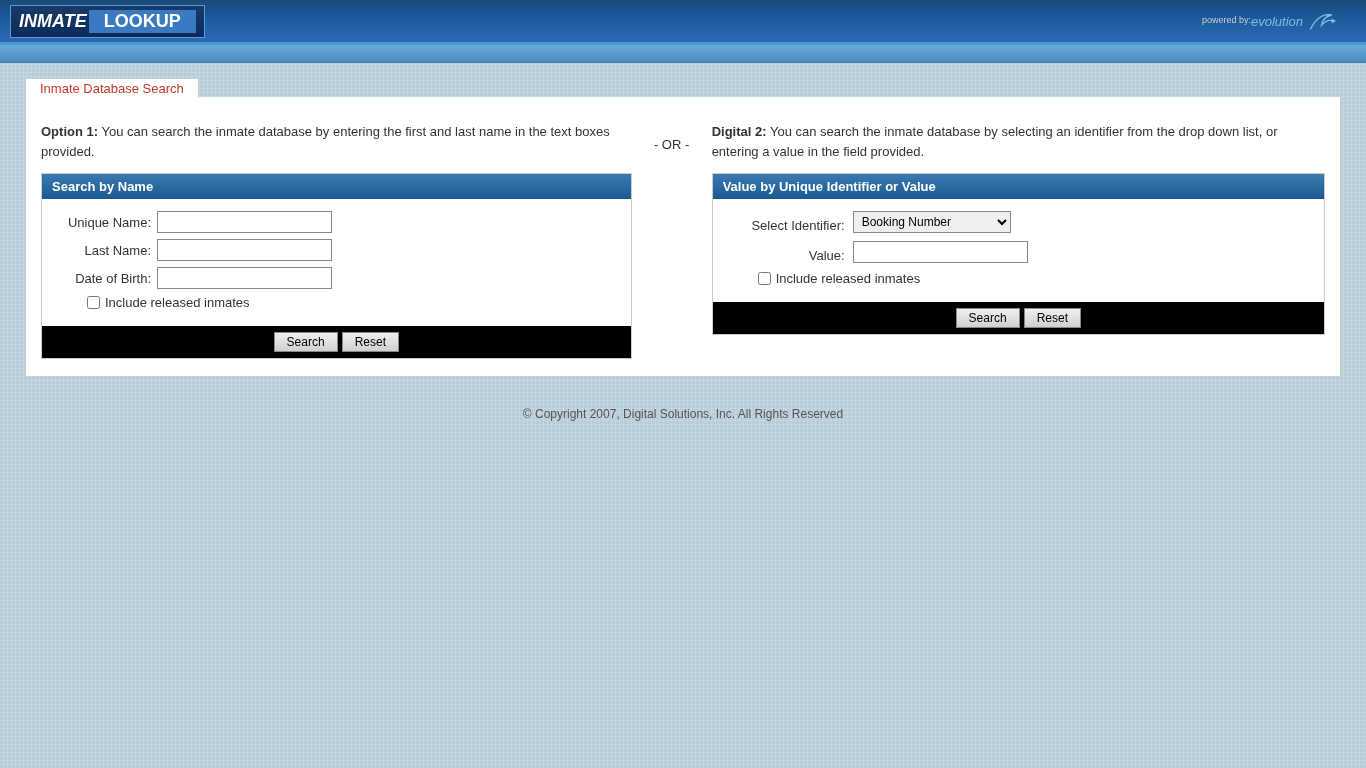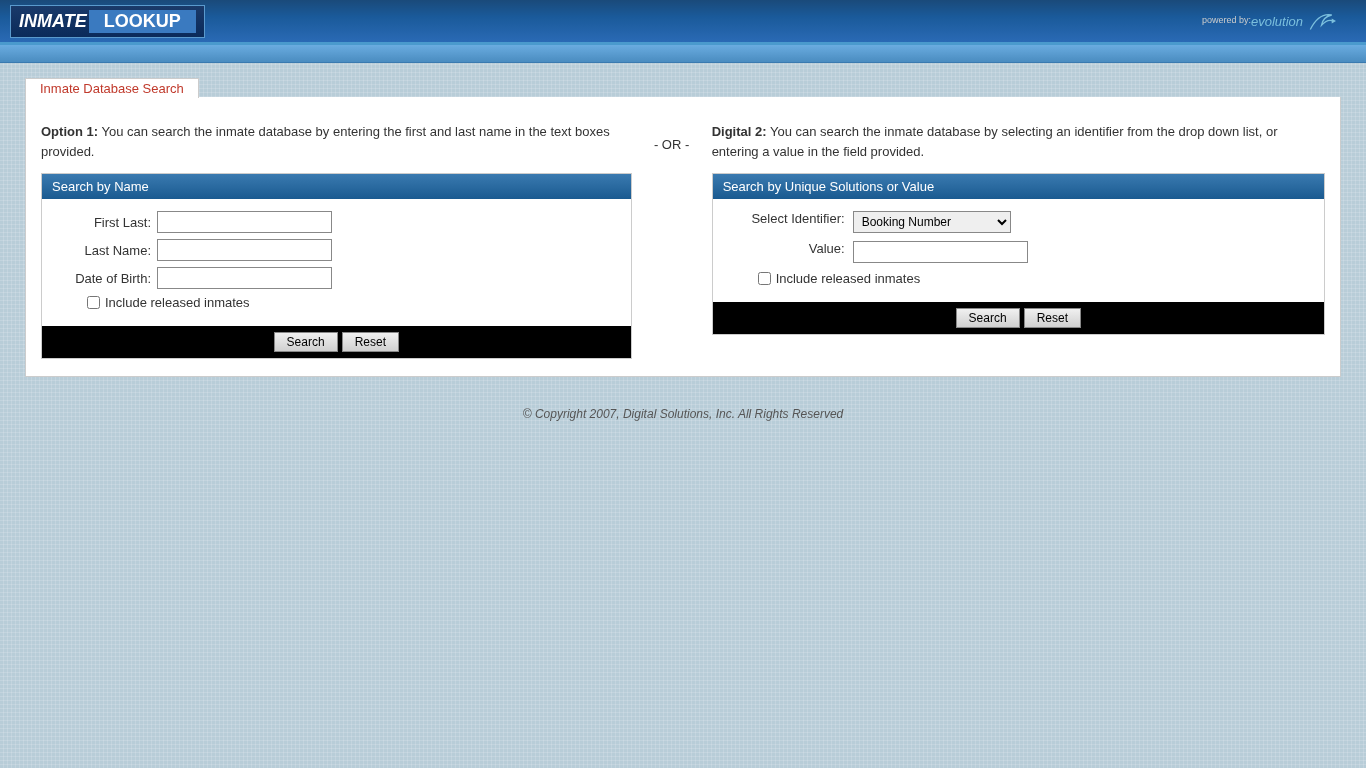--- a/index.html
+++ b/index.html
@@ -163,21 +163,21 @@
     .search-box {
       margin-top: 12px;
       border: 1px solid #ccc;
     }
 
     .search-box-header {
       background: linear-gradient(to bottom, #3a7ab0, #1a5a90);
       color: white;
       padding: 5px 10px;
       font-size: 13px;
-      font-weight: normal;
+      font-weight: bold;
     }
 
     .search-box-body {
       padding: 12px 10px;
       background: white;
     }
 
     .form-row {
       display: flex;
       align-items: center;
@@ -230,21 +230,21 @@
       padding: 2px 12px;
       font-size: 12px;
       cursor: pointer;
       border: 1px solid #888;
       background: linear-gradient(to bottom, #f0f0f0, #d0d0d0);
     }
 
     
     .identifier-row {
       display: flex;
-      align-items: flex-start;
+      align-items: flex-end;
       margin-bottom: 8px;
     }
 
     .identifier-label {
       width: 130px;
       text-align: right;
       padding-right: 8px;
       font-size: 13px;
       color: #333;
     }
@@ -263,21 +263,20 @@
       width: 175px;
       height: 22px;
     }
 
     
     #footer {
       text-align: center;
       padding: 15px;
       font-size: 12px;
       color: #555;
-      font-style: italic;
     }
   </style>
 </head>
 <body>
 
 <div id="header">
   <div id="logo-area">
     <div id="logo-box">
       <span id="logo-inmate">INMATE</span>
       <span id="logo-lookup">LOOKUP</span>
@@ -314,21 +313,21 @@
           <strong>Option 1:</strong>
           <span>You can search the inmate database by entering the first and last name in the text boxes provided.</span>
         </p>
 
         <div class="search-box">
           <div class="search-box-header">
             <span>Search by Name</span>
           </div>
           <div class="search-box-body">
             <div class="form-row">
-              <label class="form-label">First Last:</label>
+              <label class="form-label">Unique Name:</label>
               <input class="form-input" type="text" value="" style="">
             </div>
             <div class="form-row">
               <label class="form-label">Last Name:</label>
               <input class="form-input" type="text" value="" style="">
             </div>
             <div class="form-row">
               <label class="form-label">Date of Birth:</label>
               <input class="form-input" type="text" value="" style="">
             </div>
@@ -349,21 +348,21 @@
       </div>
 
       <div class="option2-area">
         <p class="option-text">
           <strong>Digital 2:</strong>
           <span>You can search the inmate database by selecting an identifier from the drop down list, or entering a value in the field provided.</span>
         </p>
 
         <div class="search-box">
           <div class="search-box-header">
-            <span>Search by Unique Solutions or Value</span>
+            <span>Value by Unique Identifier or Value</span>
           </div>
           <div class="search-box-body">
             <div class="identifier-row">
               <label class="identifier-label">Select Identifier:</label>
               <select class="identifier-select">
                 <option>Booking Number</option>
                 <option>SSN</option>
                 <option>DOB</option>
                 <option>ID Number</option>
               </select>

